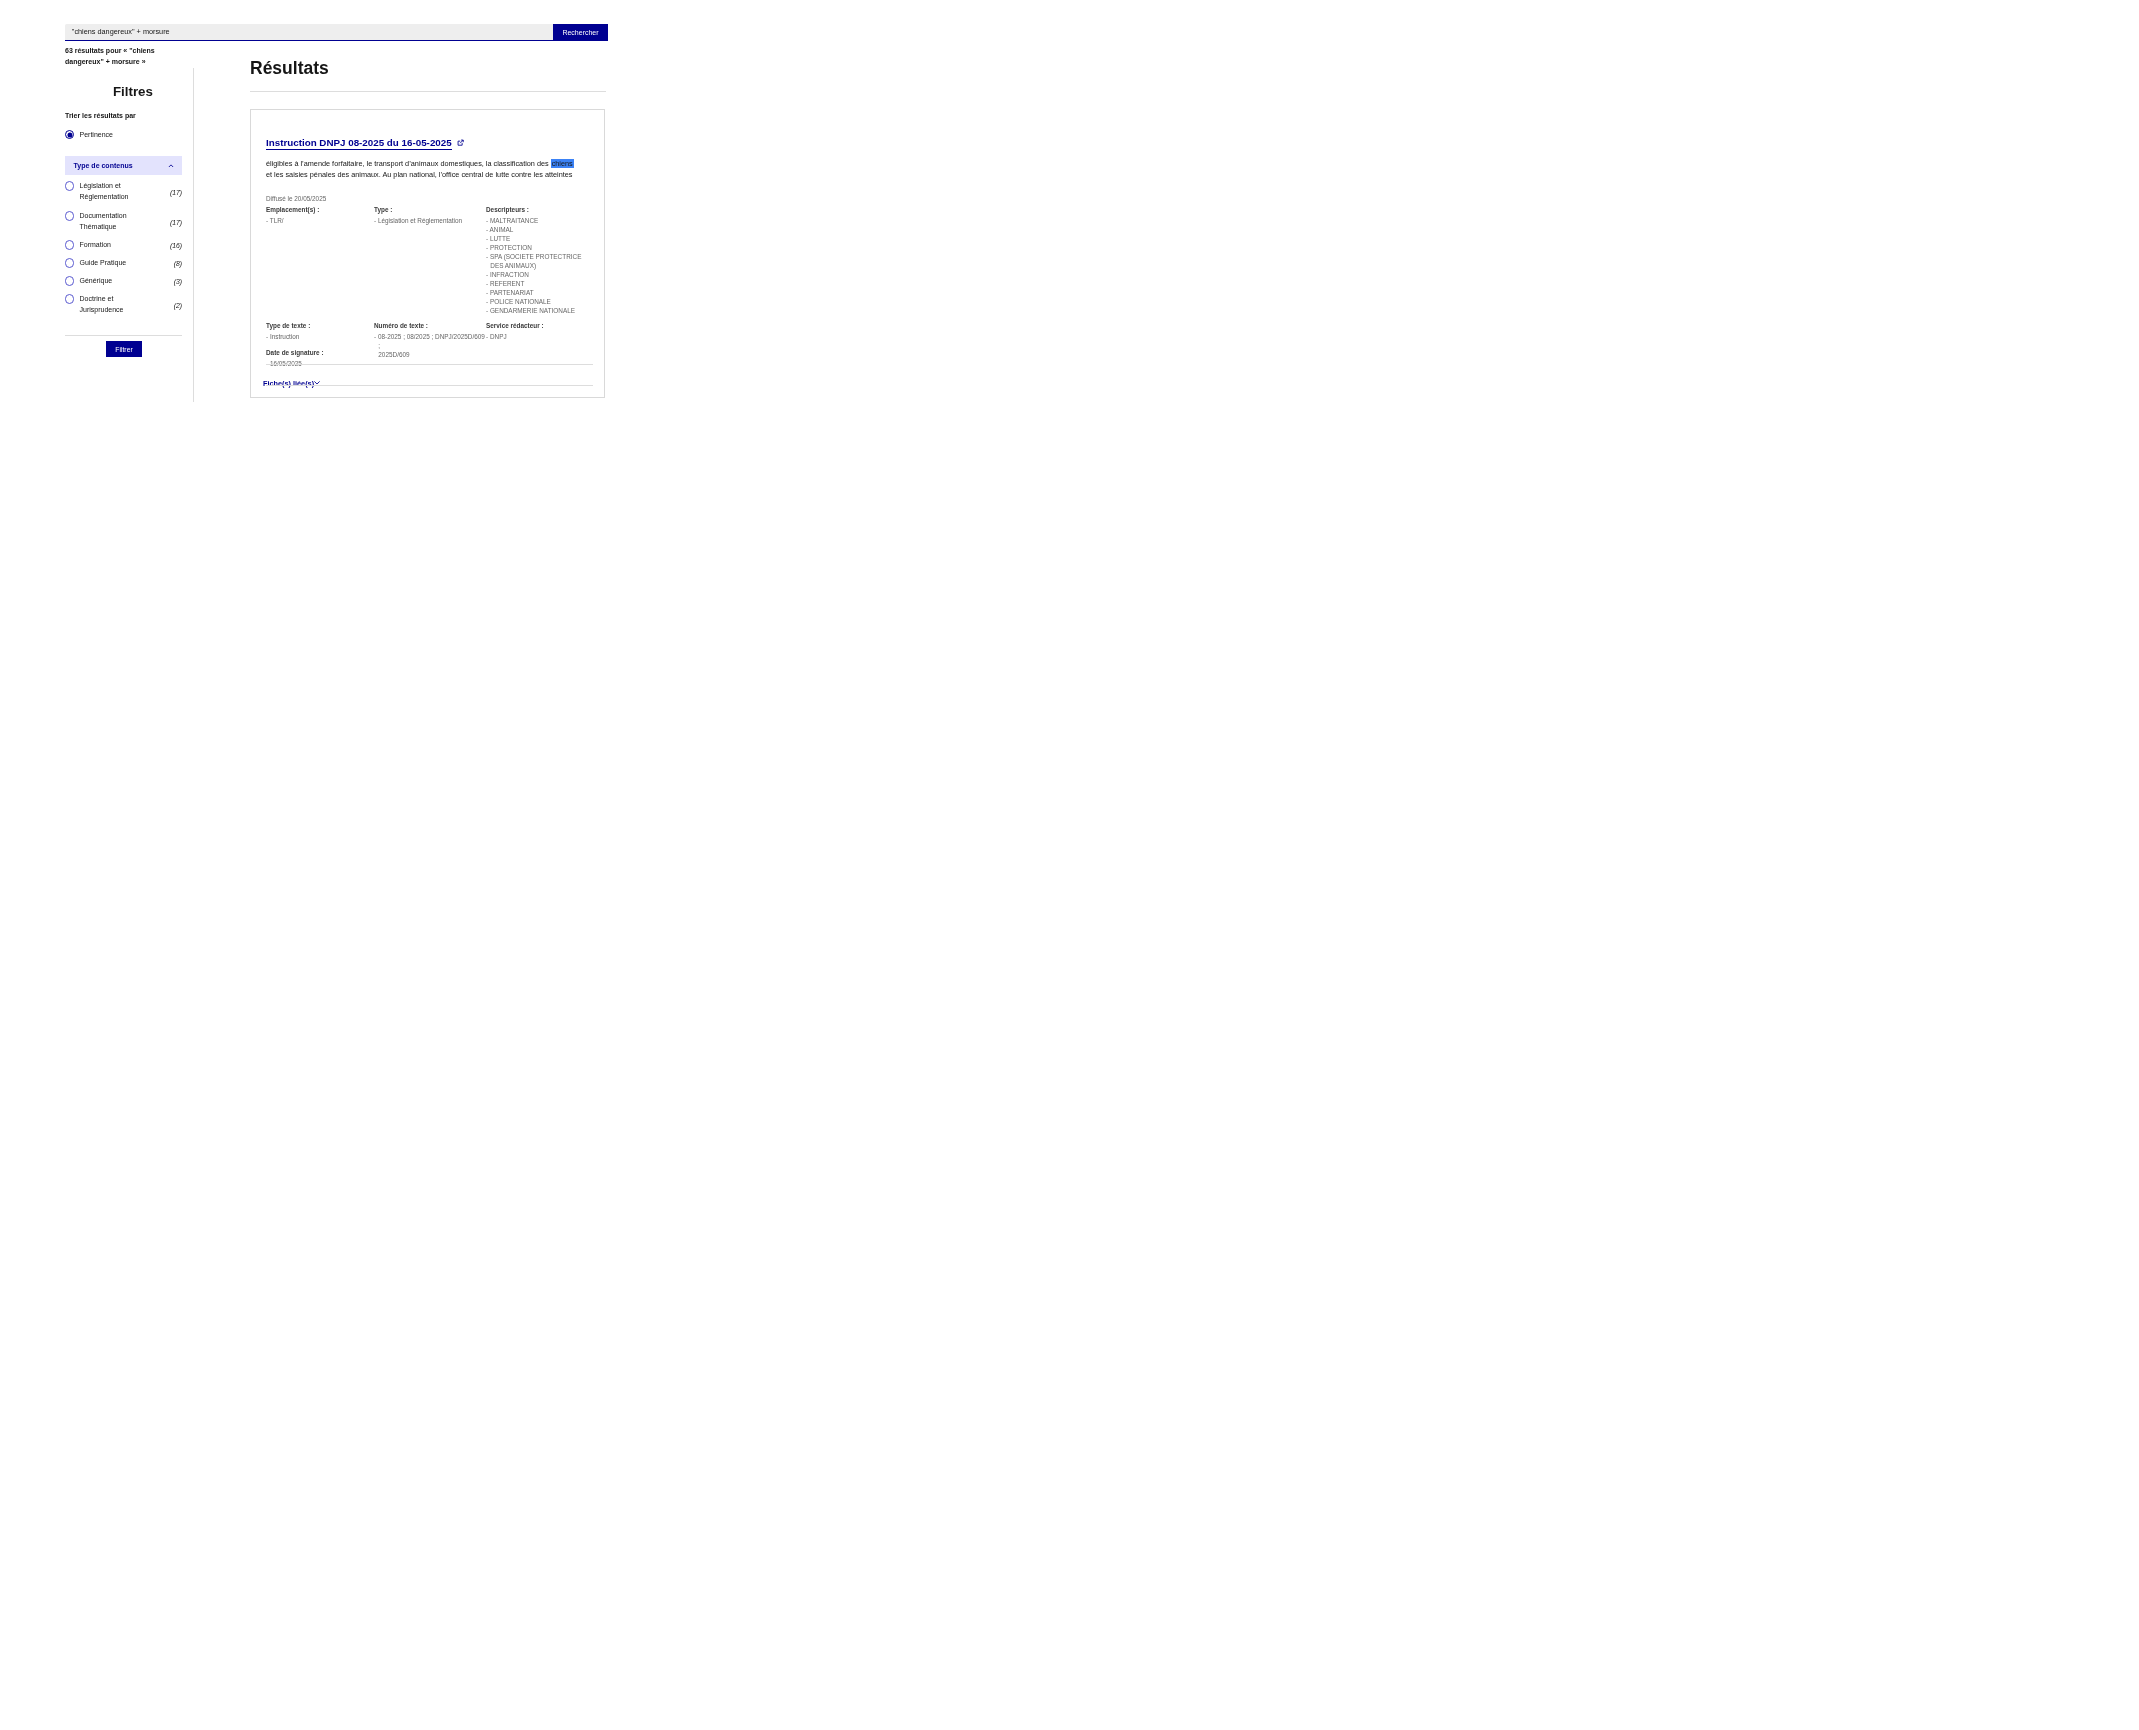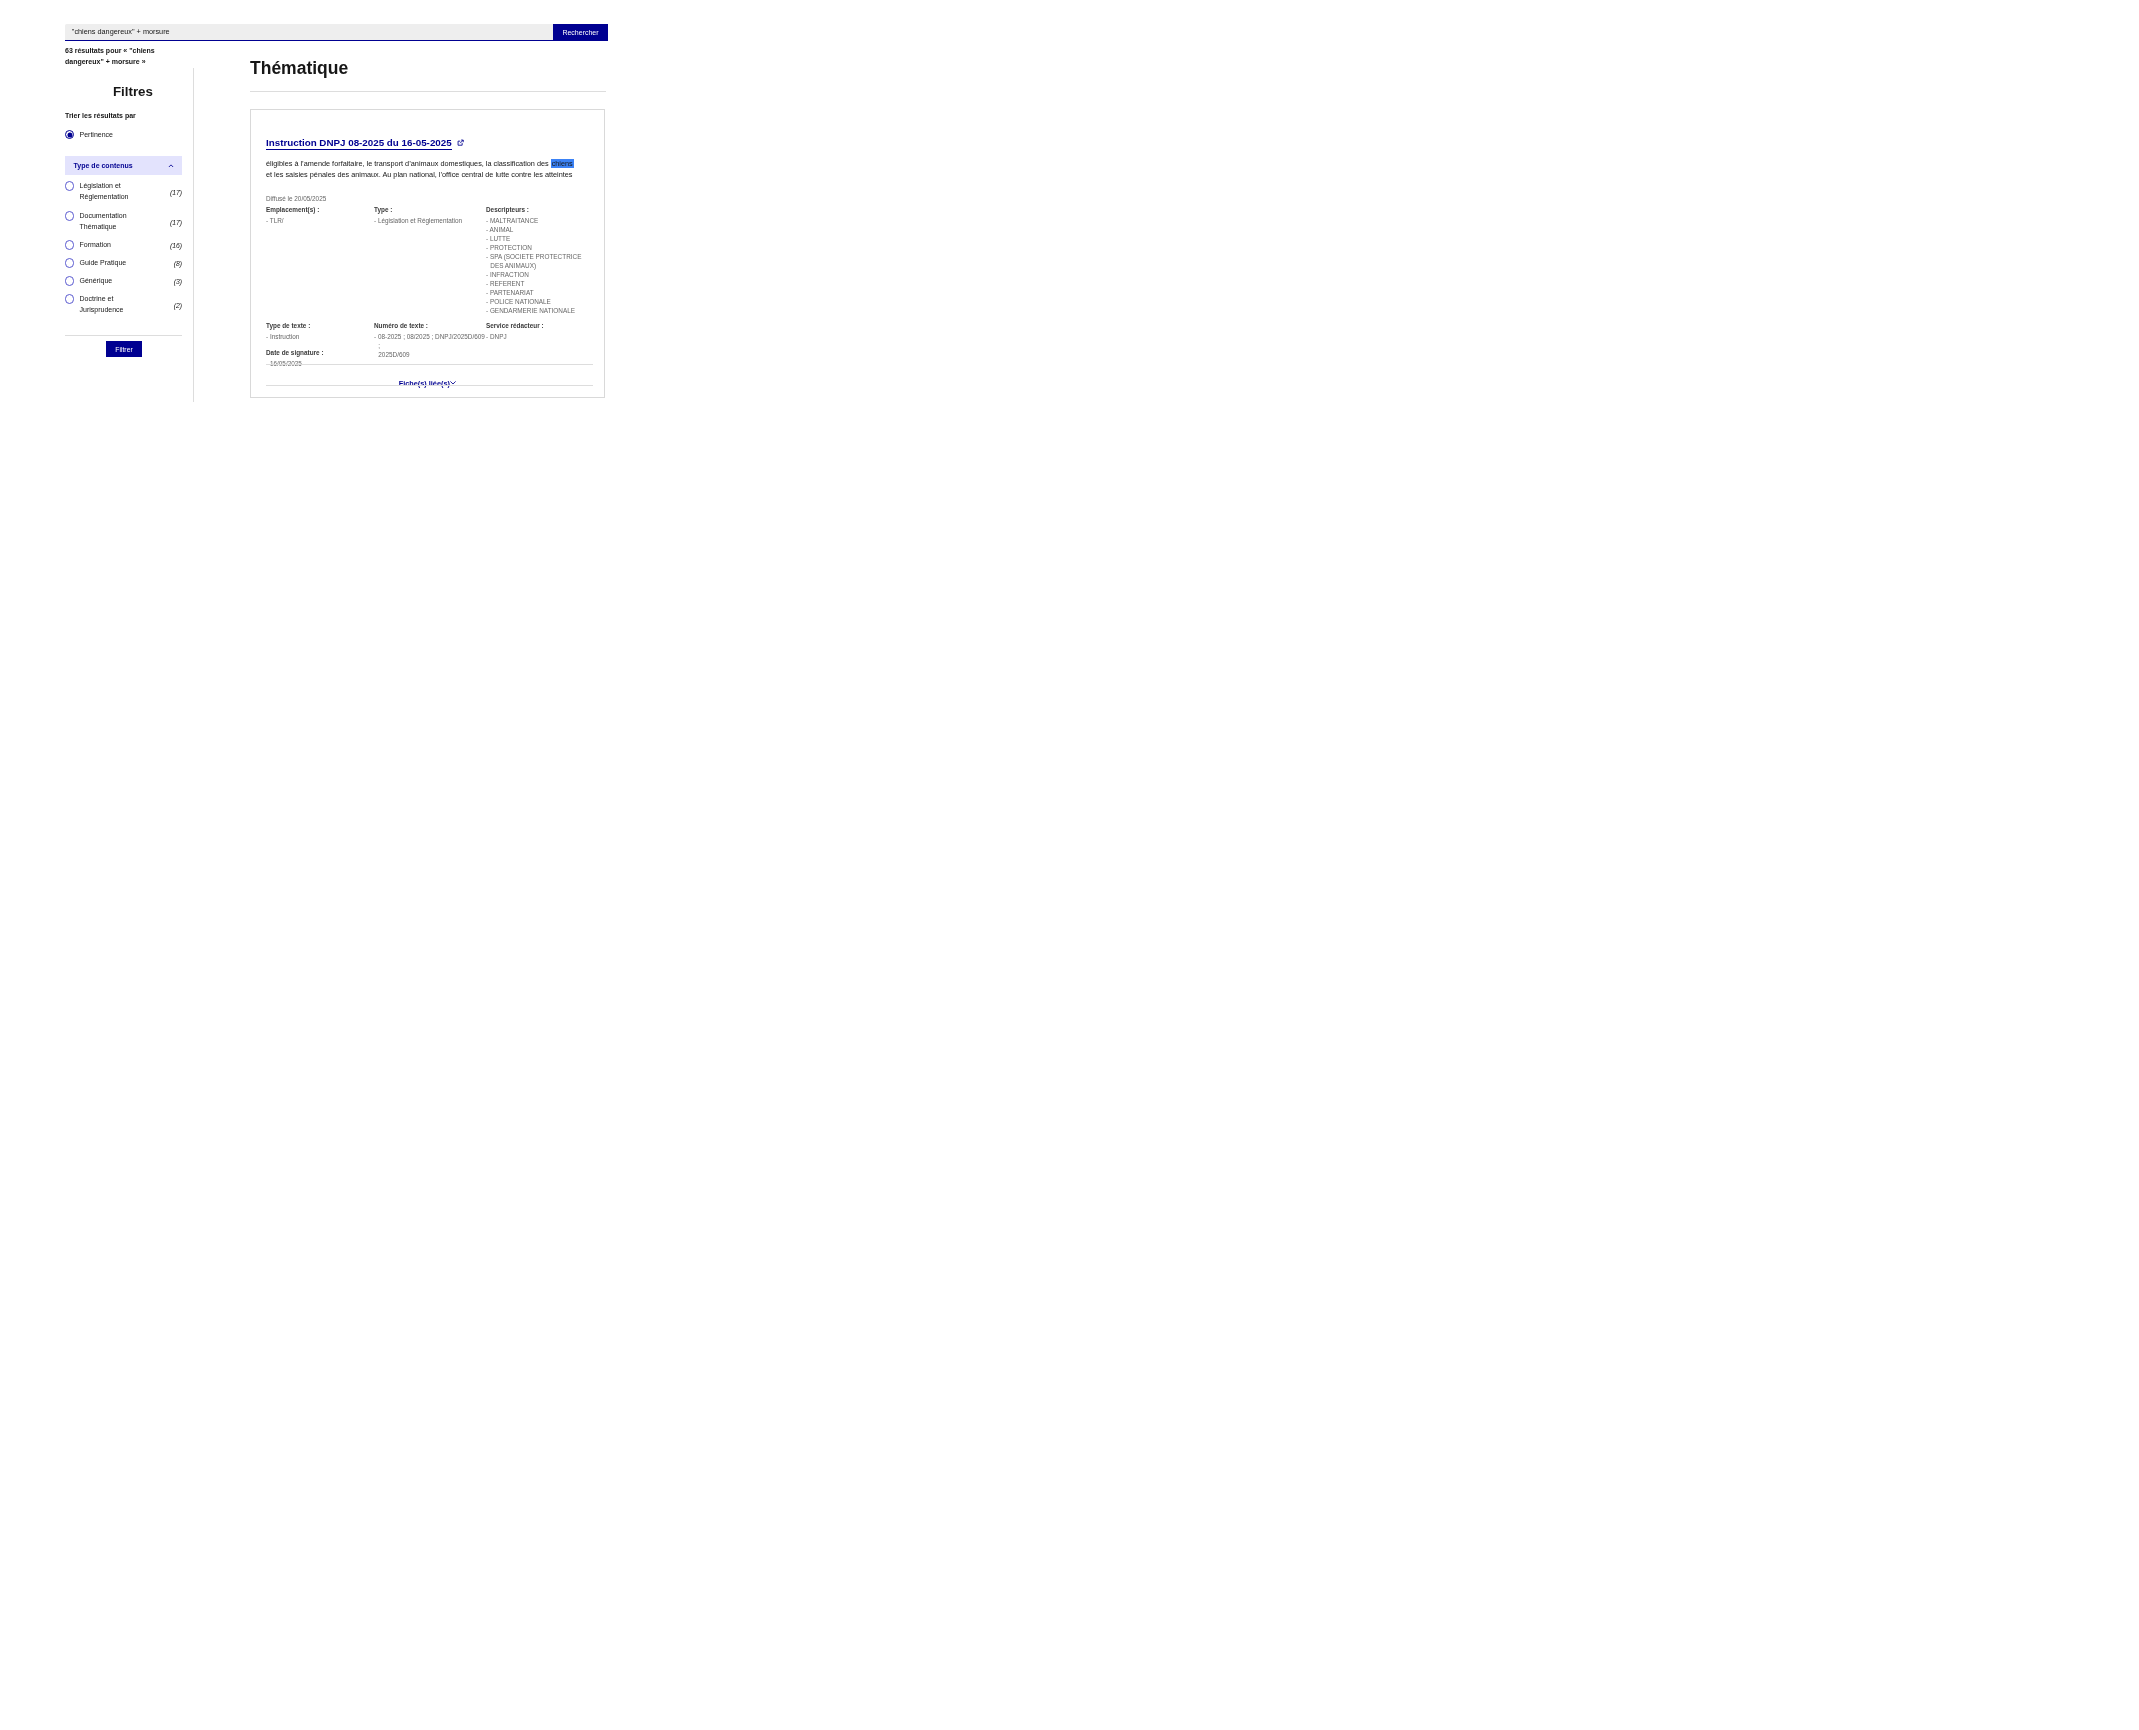--- a/index.html
+++ b/index.html
@@ -91,22 +91,22 @@
   }
   .meta-label { font-size:6.4px; font-weight:700; color:#3a3a3a; line-height:9px; margin-bottom:2.1px; }
   .meta-value { font-size:6.4px; color:#666666; line-height:9px; padding-left:4.3px; text-indent:-4.3px; }
   .meta-value.indent { padding-left:4.3px; text-indent:0; }
   .meta-group2 { margin-top:7.3px; }
 
   .fiche-divider { position:absolute; left:15px; width:327px; height:0.4px; background:#dddddd; }
   .fiche-divider.top { top:254px; }
   .fiche-divider.bottom { top:275px; }
   .fiche-row {
-    position:absolute; left:15px; top:254px; width:327px; height:38px;
-    display:flex; align-items:center; justify-content:center;
+    position:absolute; left:6px; top:254px; width:327px; height:38px;
+    display:flex; align-items:center; justify-content:flex-start;
     padding:0 10.3px 0 6px; cursor:pointer;
   }
   .fiche-label { font-size:7.3px; font-weight:700; color:#000091; }
 
   .icon-svg { display:block; }
 </style>
 </head>
 <body>
 
 <div class="page">
@@ -163,21 +163,21 @@
     <span class="radio"></span>
     <span class="opt-label">Doctrine et Jurisprudence</span>
     <span class="opt-count">(2)</span>
   </div>
 
   <div class="sidebar-divider"></div>
   <button class="filter-btn">Filtrer</button>
 
   <div class="vertical-divider"></div>
 
-  <h1 class="main-title">Thématique</h1>
+  <h1 class="main-title">Résultats</h1>
   <div class="main-divider"></div>
 
   <article class="result-card">
 
     <div class="result-title-row">
       <a class="result-title">Instruction DNPJ 08-2025 du 16-05-2025</a>
       <svg class="icon-svg ext-icon" width="7.3" height="7.3" viewBox="0 0 17 17">
         <path d="M12 9.5 V14.5 H2.5 V5 H7.5" fill="none" stroke="#000091" stroke-width="2" stroke-linejoin="round"></path>
         <path d="M9.5 2.5 H14.5 V7.5" fill="none" stroke="#000091" stroke-width="2" stroke-linejoin="round"></path>
         <path d="M14 3 L8 9" fill="none" stroke="#000091" stroke-width="2" stroke-linecap="round"></path>

